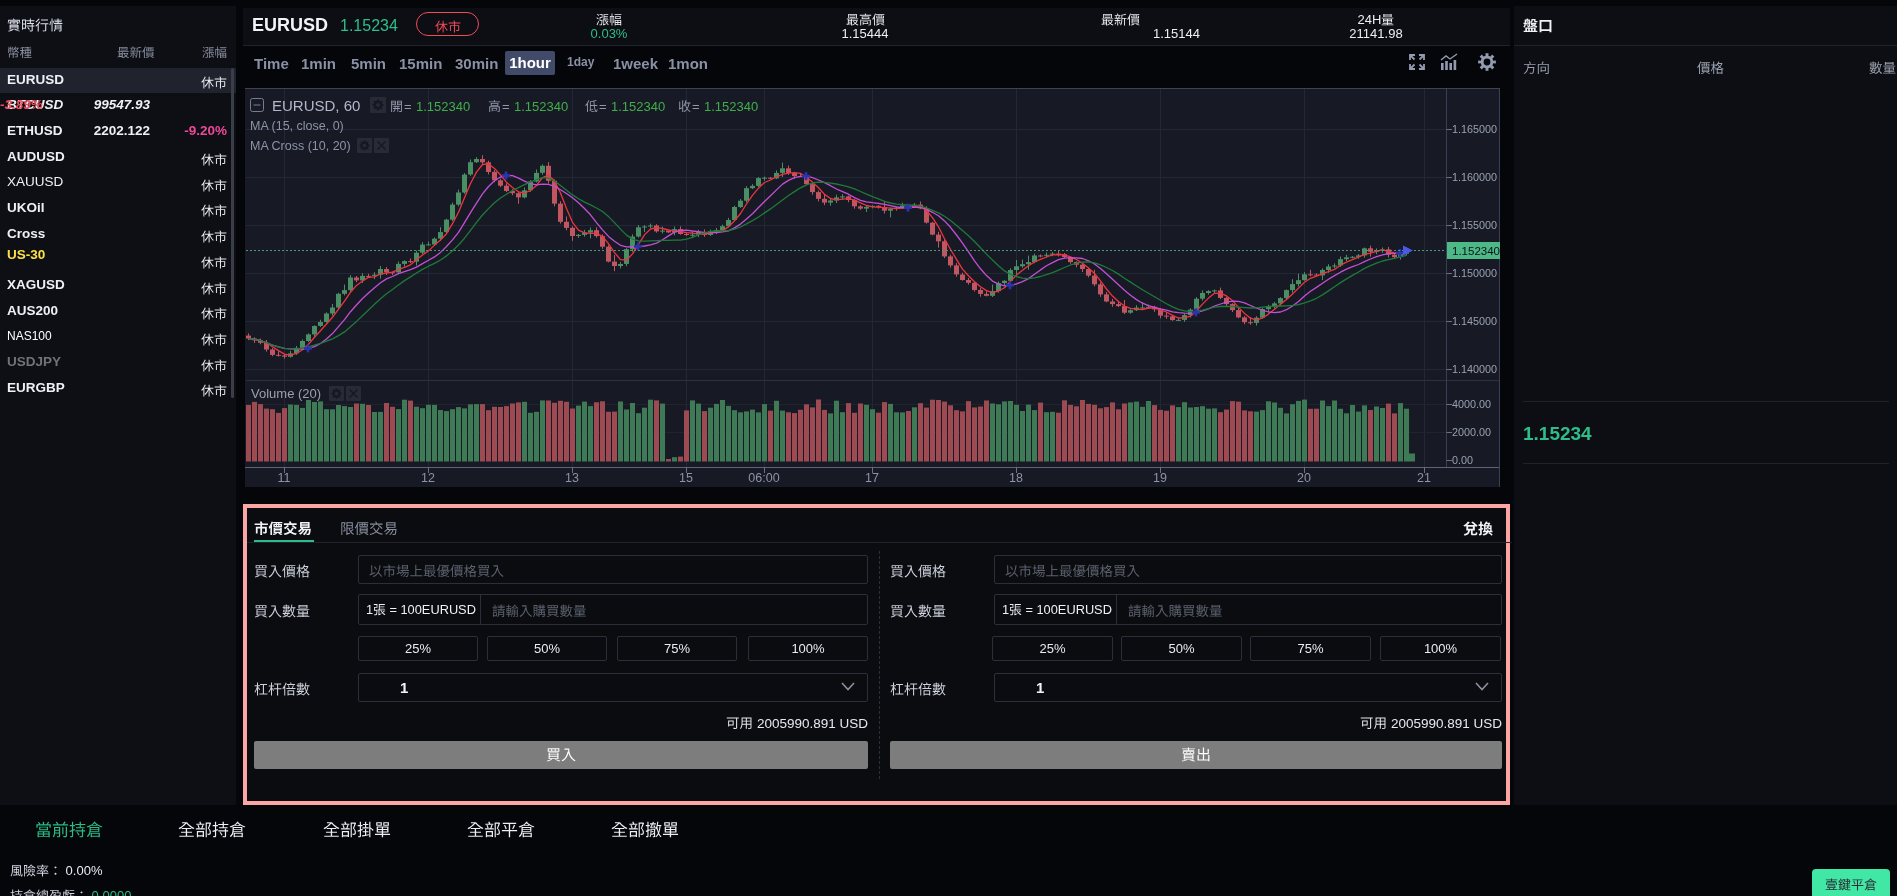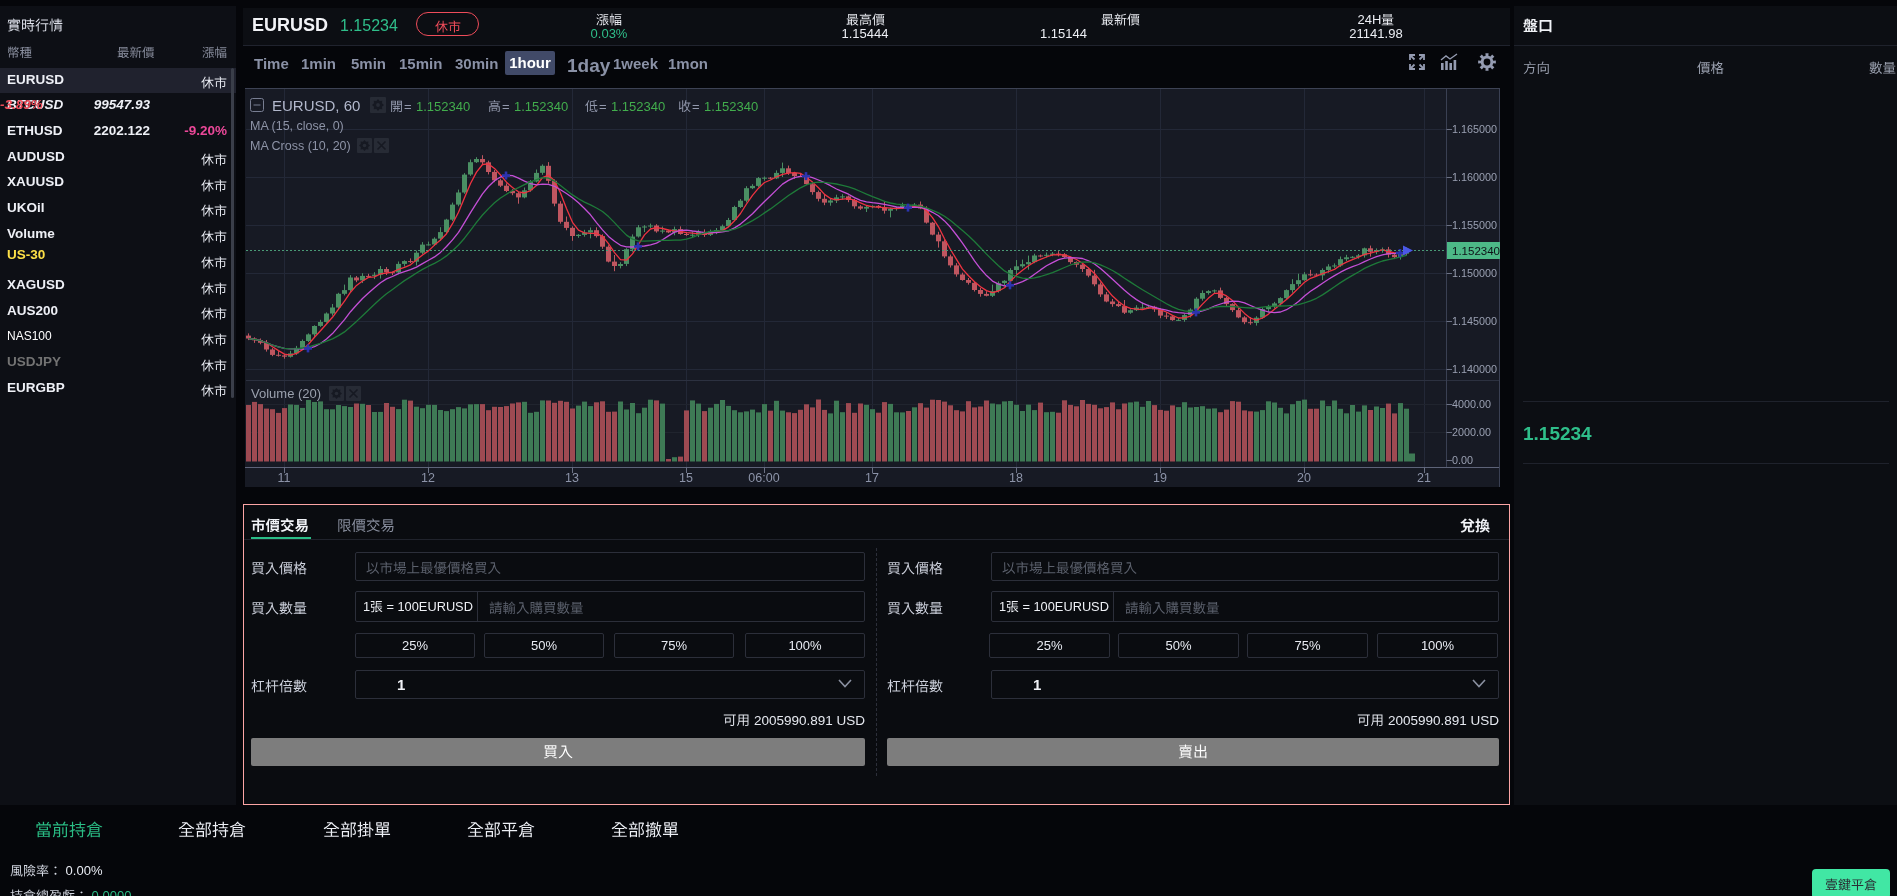--- a/index.html
+++ b/index.html
@@ -111,35 +111,35 @@
       <div style="position:absolute;left:0;top:4px;width:227px;text-align:right;font-size:13.5px;font-weight:bold;color:#ec4899">-9.20%</div>
     </div>
     <div style="position:absolute;left:0;top:138.6px;width:236px;height:25.7px;">
       <div style="position:absolute;left:7px;top:4px;font-size:13.5px;font-weight:bold;color:#eef0f6">AUDUSD</div>
       <div style="position:absolute;left:0;top:5.5px;width:227px;text-align:right"><svg style="width:26.00px;height:13.00px;vertical-align:-0.12em" viewBox="0 -880 2000 1000" fill="#e9ecf3">
           <use href="#g15" x="0"></use>
           <use href="#g16" x="1000"></use>
         </svg></div>
     </div>
     <div style="position:absolute;left:0;top:164.3px;width:236px;height:25.7px;">
-      <div style="position:absolute;left:7px;top:4px;font-size:13.5px;font-weight:bold;color:#eef0f6">XAUUSD</div>
+      <div style="position:absolute;left:7px;top:4px;font-size:13.5px;font-weight:normal;color:#eef0f6">XAUUSD</div>
       <div style="position:absolute;left:0;top:5.5px;width:227px;text-align:right"><svg style="width:26.00px;height:13.00px;vertical-align:-0.12em" viewBox="0 -880 2000 1000" fill="#e9ecf3">
           <use href="#g15" x="0"></use>
           <use href="#g16" x="1000"></use>
         </svg></div>
     </div>
     <div style="position:absolute;left:0;top:190.0px;width:236px;height:25.7px;">
       <div style="position:absolute;left:7px;top:4px;font-size:13.5px;font-weight:bold;color:#eef0f6">UKOil</div>
       <div style="position:absolute;left:0;top:5.5px;width:227px;text-align:right"><svg style="width:26.00px;height:13.00px;vertical-align:-0.12em" viewBox="0 -880 2000 1000" fill="#e9ecf3">
           <use href="#g15" x="0"></use>
           <use href="#g16" x="1000"></use>
         </svg></div>
     </div>
     <div style="position:absolute;left:0;top:215.7px;width:236px;height:25.7px;">
-      <div style="position:absolute;left:7px;top:4px;font-size:13.5px;font-weight:bold;color:#eef0f6">Volume</div>
+      <div style="position:absolute;left:7px;top:4px;font-size:13.5px;font-weight:bold;color:#eef0f6">Cross</div>
       <div style="position:absolute;left:0;top:5.5px;width:227px;text-align:right"><svg style="width:26.00px;height:13.00px;vertical-align:-0.12em" viewBox="0 -880 2000 1000" fill="#e9ecf3">
           <use href="#g15" x="0"></use>
           <use href="#g16" x="1000"></use>
         </svg></div>
     </div>
     <div style="position:absolute;left:0;top:241.4px;width:236px;height:25.7px;">
       <div style="position:absolute;left:7px;top:0;font-size:13.5px;font-weight:bold;color:#fde047">US-30</div>
       <div style="position:absolute;left:0;top:5.5px;width:227px;text-align:right"><svg style="width:26.00px;height:13.00px;vertical-align:-0.12em" viewBox="0 -880 2000 1000" fill="#e9ecf3">
           <use href="#g15" x="0"></use>
           <use href="#g16" x="1000"></use>
@@ -198,33 +198,33 @@
         <use href="#g10" x="0"></use>
         <use href="#g1" x="1000"></use>
         <use href="#g12" x="2000"></use>
       </svg></div>
     <div style="position:absolute;left:542px;top:18px;width:160px;text-align:center;font-size:13px"><span style="color:#eceef4">1.15444</span></div>
     <div style="position:absolute;left:797px;top:2px;width:160px;text-align:center"><svg style="width:39.00px;height:13.00px;vertical-align:-0.12em" viewBox="0 -880 3000 1000" fill="#eceef4">
         <use href="#g10" x="0"></use>
         <use href="#g11" x="1000"></use>
         <use href="#g12" x="2000"></use>
       </svg></div>
-    <div style="position:absolute;left:797px;top:18px;width:160px;text-align:left;font-size:13px"><span style="color:#eceef4">1.15144</span></div>
+    <div style="position:absolute;left:797px;top:18px;width:160px;text-align:right;font-size:13px"><span style="color:#eceef4">1.15144</span></div>
     <div style="position:absolute;left:1053px;top:2px;width:160px;text-align:center"><span style="color:#eceef4;font-size:13px">24H</span><svg style="width:13.00px;height:13.00px;vertical-align:-0.12em" viewBox="0 -880 1000 1000" fill="#eceef4">
         <use href="#g17" x="0"></use>
       </svg></div>
     <div style="position:absolute;left:1053px;top:18px;width:160px;text-align:center;font-size:13px"><span style="color:#eceef4">21141.98</span></div>
   </div>
 <div style="position:absolute;left:243px;top:45px;width:1267px;height:40px">
     <div style="position:absolute;left:11px;top:10px;font-size:15px;font-weight:bold;color:#8a91a6">Time</div>
     <div style="position:absolute;left:58px;top:10px;font-size:15px;font-weight:bold;color:#8a91a6">1min</div>
     <div style="position:absolute;left:108px;top:10px;font-size:15px;font-weight:bold;color:#8a91a6">5min</div>
     <div style="position:absolute;left:156px;top:10px;font-size:15px;font-weight:bold;color:#8a91a6">15min</div>
     <div style="position:absolute;left:212px;top:10px;font-size:15px;font-weight:bold;color:#8a91a6">30min</div>
-    <div style="position:absolute;left:324px;top:10px;font-size:19px;font-weight:bold;color:#8a91a6">1day</div>
+    <div style="position:absolute;left:324px;top:10px;font-size:12px;font-weight:bold;color:#8a91a6">1day</div>
     <div style="position:absolute;left:370px;top:10px;font-size:15px;font-weight:bold;color:#8a91a6">1week</div>
     <div style="position:absolute;left:425px;top:10px;font-size:15px;font-weight:bold;color:#8a91a6">1mon</div>
     <div style="position:absolute;left:262px;top:6px;width:50px;height:24px;background:#414a68;border-radius:2px;text-align:center;font-size:15px;font-weight:bold;color:#fff;padding-top:3px;box-sizing:border-box">1hour</div>
     <svg style="position:absolute;left:1165px;top:8px" width="18" height="18" viewBox="0 0 18 18" fill="none" stroke="#949bb1" stroke-width="1.8">
 <path d="M7 2 L2 2 L2 7 M11 2 L16 2 L16 7 M7 16 L2 16 L2 11 M11 16 L16 16 L16 11" fill="none"></path>
 <path d="M2 2 L6.5 6.5 M16 2 L11.5 6.5 M2 16 L6.5 11.5 M16 16 L11.5 11.5"></path>
     </svg>
     <svg style="position:absolute;left:1197px;top:8px" width="19" height="18" viewBox="0 0 19 18">
 <g fill="#949bb1">
         <rect x="1" y="10" width="2.6" height="7"></rect>
@@ -957,21 +957,21 @@
     <circle cx="121.5" cy="60.5" r="1.8" fill="#272b35"></circle>
     <rect x="131" y="53" width="15" height="15" rx="1" fill="#272b35"></rect>
     <path d="M134.5 56.5 L142.5 64.5 M134.5 64.5 L142.5 56.5" stroke="#161922" stroke-width="1.6"></path>
     <text x="8" y="313" font-size="13" fill="#9aa0ad">Volume (20)</text>
     <rect x="86" y="301" width="15" height="15" rx="1" fill="#272b35"></rect>
     <polygon points="99.00,308.50 97.16,310.02 97.39,312.39 95.02,312.16 93.50,314.00 91.98,312.16 89.61,312.39 89.84,310.02 88.00,308.50 89.84,306.98 89.61,304.61 91.98,304.84 93.50,303.00 95.02,304.84 97.39,304.61 97.16,306.98" fill="#161922"></polygon>
     <circle cx="93.5" cy="308.5" r="1.8" fill="#272b35"></circle>
     <rect x="103" y="301" width="15" height="15" rx="1" fill="#272b35"></rect>
     <path d="M106.5 304.5 L114.5 312.5 M106.5 312.5 L114.5 304.5" stroke="#161922" stroke-width="1.6"></path>
   </svg>
-<div style="position:absolute;left:243px;top:504px;width:1267px;height:301px;background:#0a0c10;border:1px solid #fca5a5;box-sizing:border-box">
+<div style="position:absolute;left:243px;top:504px;width:1267px;height:301px;background:#0a0c10;border:4px solid #fca5a5;box-sizing:border-box">
     <div style="position:absolute;left:7px;top:12px"><svg style="width:58.00px;height:14.50px;vertical-align:-0.12em" viewBox="0 -880 4000 1000" fill="#f0f2f6">
         <use href="#g18" x="0"></use>
         <use href="#g19" x="1000"></use>
         <use href="#g20" x="2000"></use>
         <use href="#g21" x="3000"></use>
       </svg></div>
     <div style="position:absolute;left:7px;top:32px;width:60px;height:3px;background:#2abd87"></div>
     <div style="position:absolute;left:93px;top:12px"><svg style="width:58.00px;height:14.50px;vertical-align:-0.12em" viewBox="0 -880 4000 1000" fill="#8a90a0">
         <use href="#g22" x="0"></use>
         <use href="#g12" x="1000"></use>

